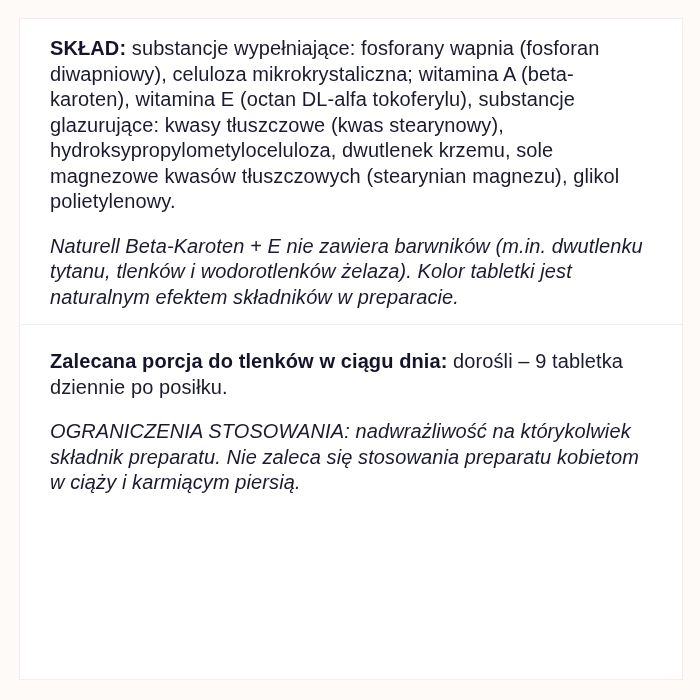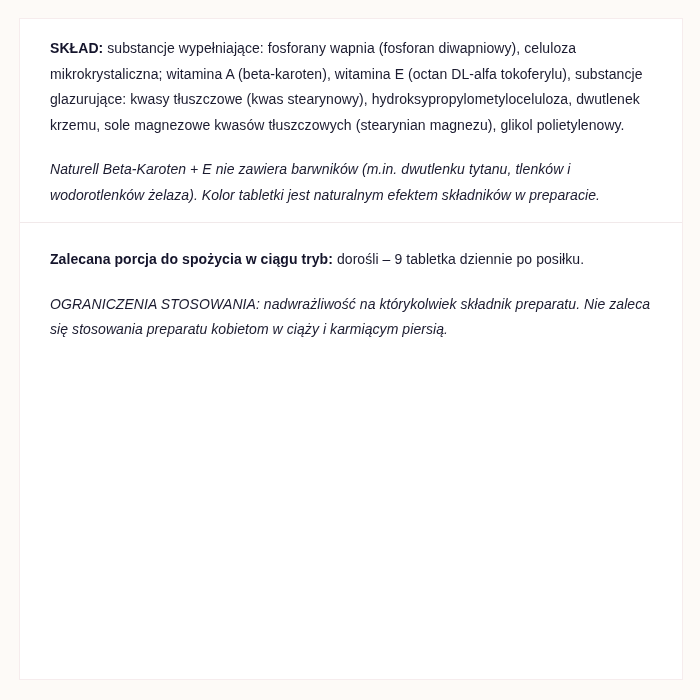--- a/index.html
+++ b/index.html
@@ -55,21 +55,21 @@
   }
 
   .section-usage {
     padding-top: 24px;
     padding-bottom: 20px;
   }
 
   p.para {
     margin: 0 0 19px 0;
     color: #1b1b2f;
-    font-size: 14px;
+    font-size: 20px;
     line-height: 25.5px;
     letter-spacing: 0.005em;
     text-align: left;
     font-weight: 400;
   }
 
   p.para:last-child {
     margin-bottom: 0;
   }
 
@@ -101,21 +101,21 @@
 
 
       <p class="para para-warning">Naturell Beta-Karoten + E nie zawiera barwników (m.in. dwutlenku tytanu, tlenków i wodorotlenków żelaza). Kolor tabletki jest naturalnym efektem składników w preparacie.</p>
 
     </div>
 
     <hr class="section-divider">
 
     <div class="card-section section-usage">
 
-      <p class="para para-dosage"><span class="lead-label">Zalecana porcja do spożycia w ciągu tryb:</span><span> dorośli – 9 tabletka dziennie po posiłku.</span></p>
+      <p class="para para-dosage"><span class="lead-label">Zalecana porcja do tlenków w ciągu dnia:</span><span> dorośli – 9 tabletka dziennie po posiłku.</span></p>
 
 
 
       <p class="para para-warning"><span>OGRANICZENIA STOSOWANIA:</span><span> nadwrażliwość na którykolwiek składnik preparatu. Nie zaleca się stosowania preparatu kobietom w ciąży i karmiącym piersią.</span></p>
 
     </div>
 
   </div>
 
 </div>

